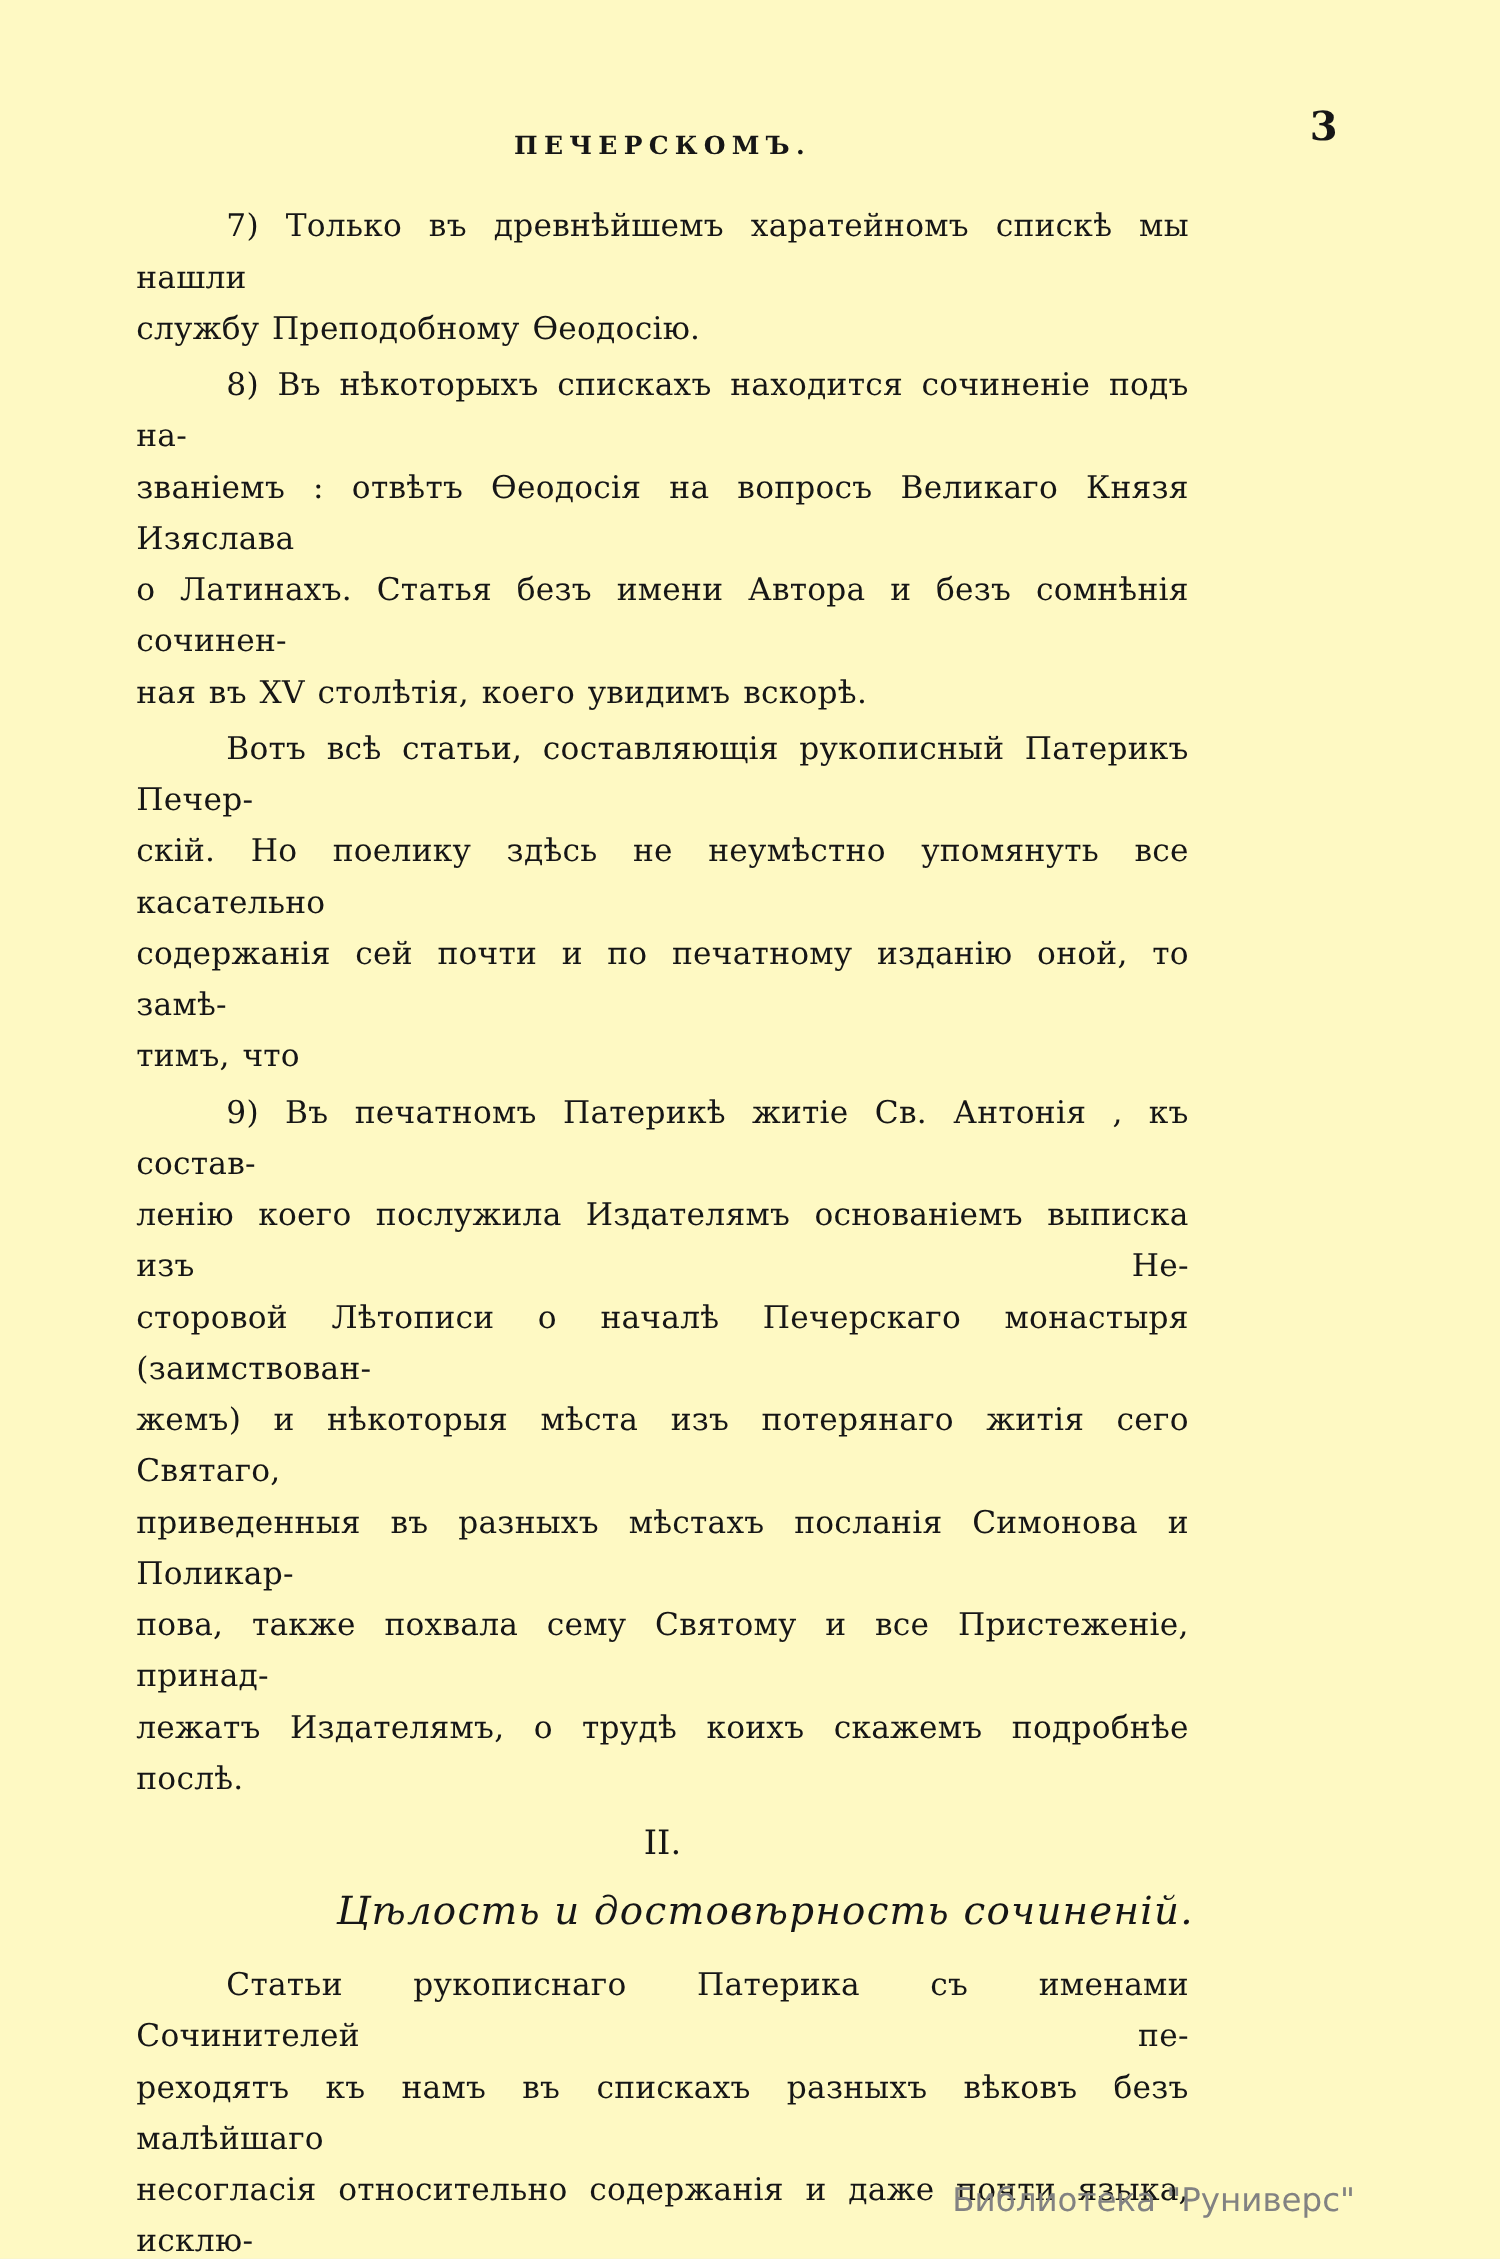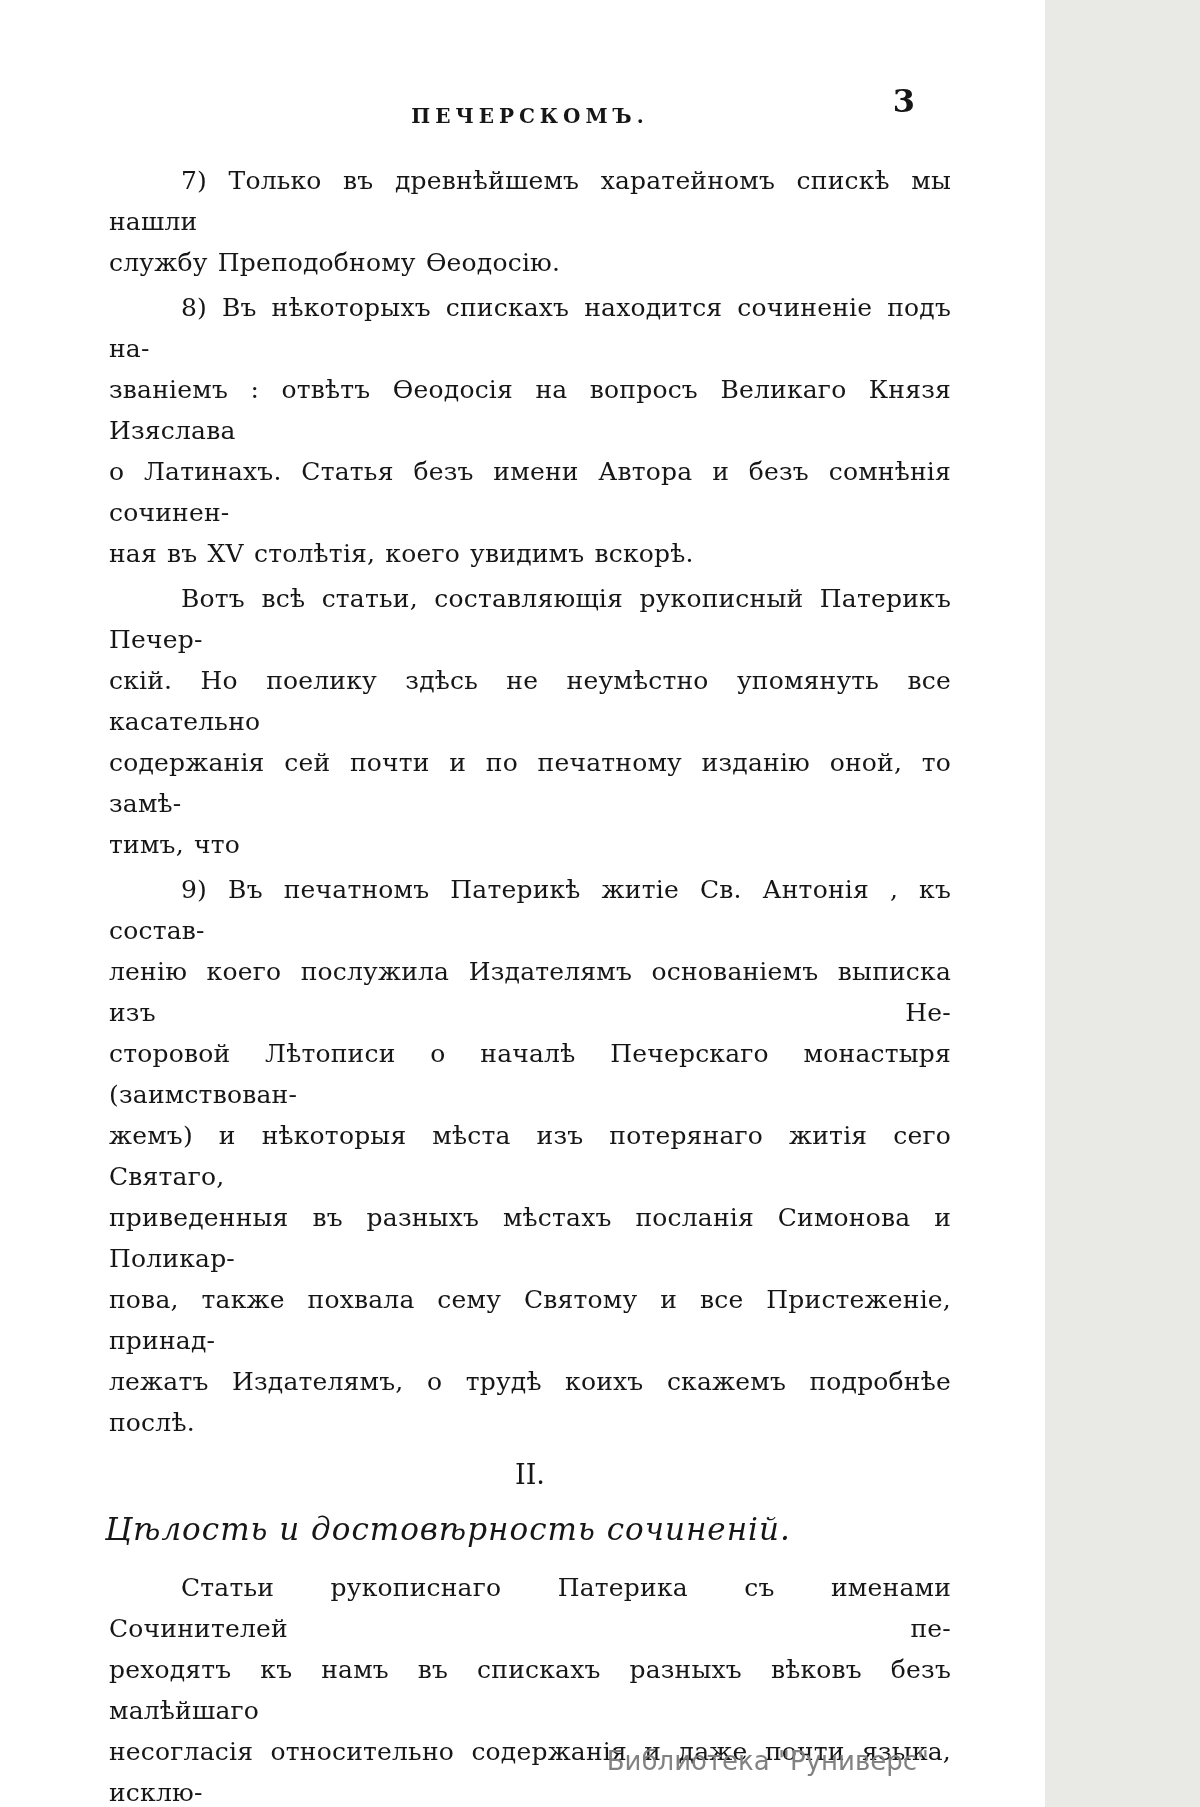--- a/index.html
+++ b/index.html
@@ -3,22 +3,22 @@
 <meta charset="utf-8">
 <style>
   html, body { margin: 0; padding: 0; }
   body {
     width: 1200px; height: 1807px;
     background: #e9e9e6;
     font-family: "DejaVu Serif", serif;
   }
   .page {
     position: relative;
-    width: 1045px; height: 1807px;
-    background: #ffffff;
+    width: 1200px; height: 1807px;
+    background: #fef9c3;
     color: #161616;
     overflow: hidden;
   }
   .running-head {
     position: absolute; top: 104px; left: 105px; width: 850px;
     text-align: center;
   }
   .head-title {
     font-size: 20px; font-weight: bold; letter-spacing: 5px;
   }
@@ -34,21 +34,21 @@
     letter-spacing: 0.2px; word-spacing: 2px;
     text-align: justify; text-align-last: justify;
   }
   .line.unjust { text-align-last: left; }
   .line.indent { text-indent: 72px; }
   .section-number {
     text-align: center; font-size: 27px; font-weight: normal;
     line-height: 36px; margin: 14px 0 2px 0;
   }
   .section-title {
-    text-align: left; font-style: italic; font-size: 31px;
+    text-align: right; font-style: italic; font-size: 31px;
     line-height: 44px; margin: 14px 0 16px 0; letter-spacing: 1px;
   }
   .para { margin: 4px; }
   .watermark {
     position: absolute; top: 1746px; right: 116px;
     font-family: "DejaVu Sans", sans-serif;
     font-size: 26px; color: #828282;
   }
 </style>
 </head>

